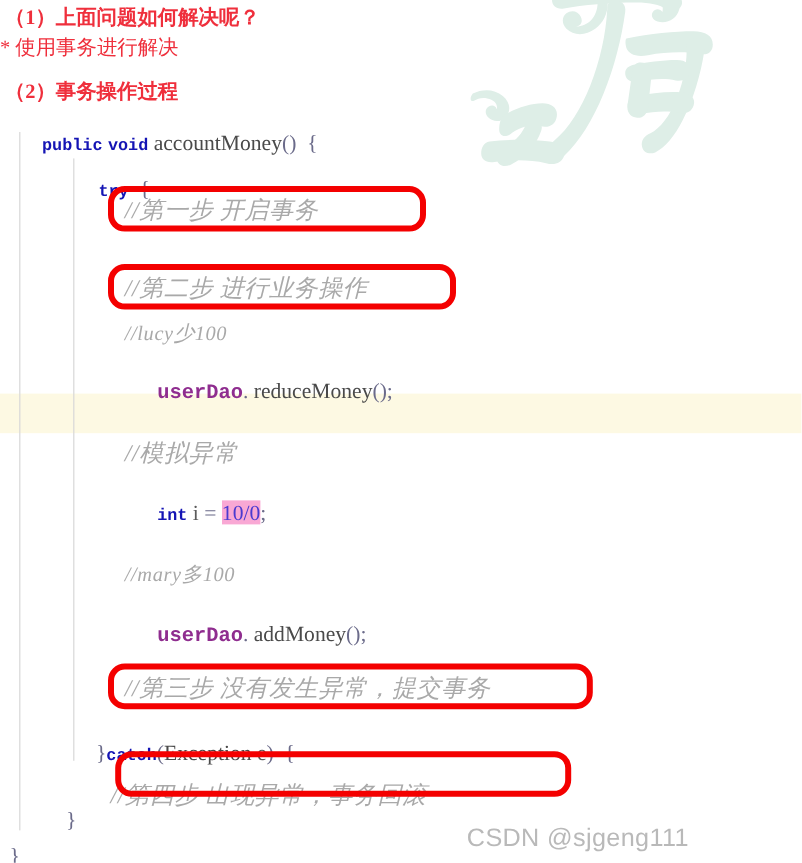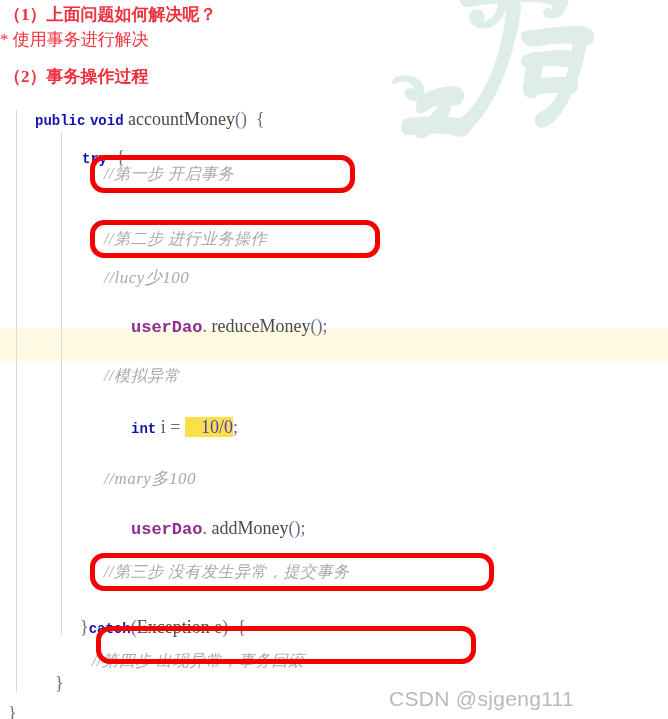--- a/index.html
+++ b/index.html
@@ -85,29 +85,29 @@
     line-height: 1;
     font-family: "Liberation Serif", "DejaVu Serif", serif;
     font-size: 18px;
     color: #555555;
   }
   .kw       { color: #1414b4; font-weight: bold; font-family: "Liberation Mono","DejaVu Sans Mono",monospace; font-size:14px; }
   .ident    { color: #5c5c5c; }
   .punc     { color: #6b6b8a; }
   .field    { color: #8f2d8f; font-weight: bold; font-family:"Liberation Mono","DejaVu Sans Mono",monospace; font-size:17px;margin-top:13px; }
   .method   { color: #4a4a4a; }
-  .hl-num   { background: #fde047; color:#4a3ad0;padding-left:16px; }
+  .hl-num   { background: #f9a8d4; color:#4a3ad0; }
   .cmt {
     color: #a9a9a9;
     font-style: italic;
     font-family: "Liberation Serif", "DejaVu Serif", serif;
     font-size: 17px;
     letter-spacing: 0.5px;
   }
-  .cmt-cn { font-size: 16px; }
+  .cmt-cn { font-size: 20px; }
 
   
   .anno-box {
     position: absolute;
     border: 5px solid #f40000;
     border-radius: 14px;
     z-index: 4;
     pointer-events: none;
     box-sizing: border-box;
   }

